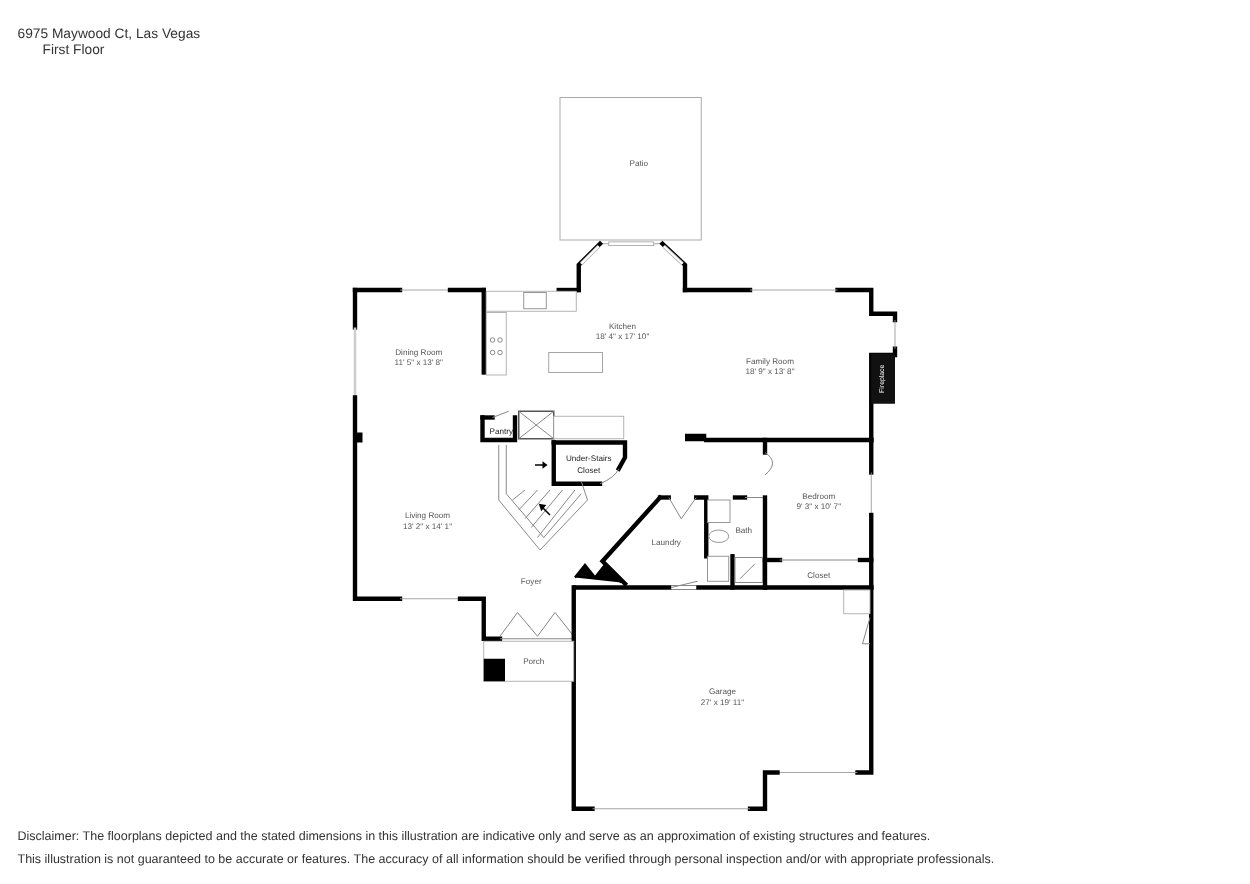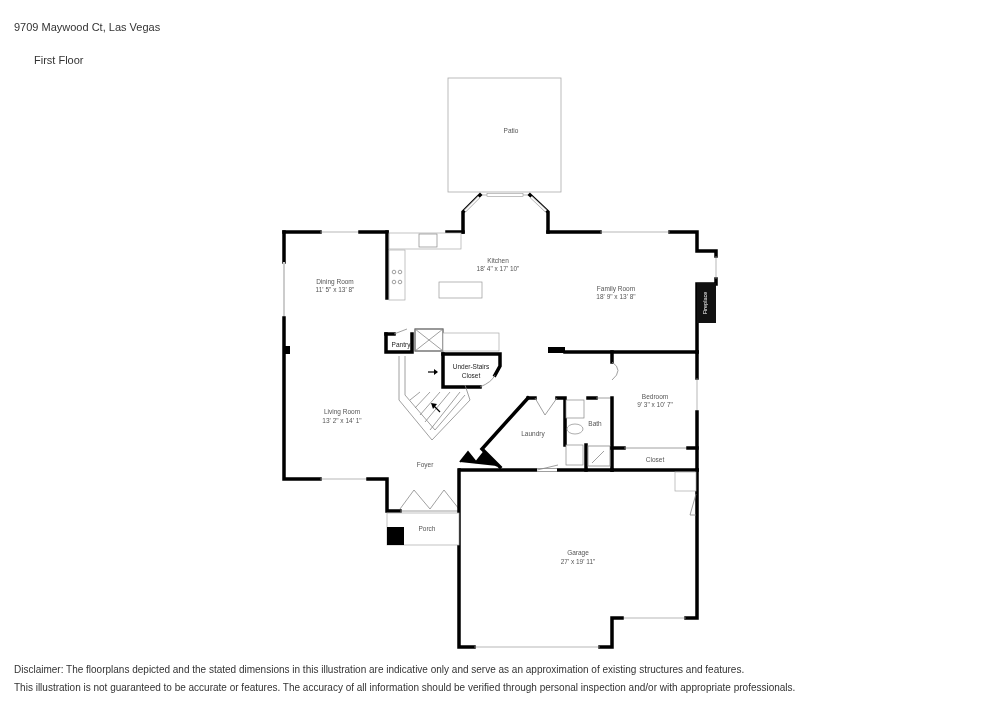--- a/index.html
+++ b/index.html
@@ -1,33 +1,33 @@
 <!DOCTYPE html>
 <html><head>
 <meta charset="utf-8">
 <style>
   html, body { margin: 0; padding: 0; background: #ffffff; }
   body { width: 1000px; height: 707px; position: relative; overflow: hidden; font-family: "Liberation Sans", sans-serif; color: #333; }
   .hdr { position: absolute; left: 14px; font-size: 11px; color: #333; }
   .hdr.t1 { top: 21px; }
-  .hdr.t2 { top: 54px; padding-left: 20px; }
+  .hdr.t2 { top: 34px; padding-left: 20px; }
   .disc { position: absolute; left: 14px; font-size: 10px; color: #333; white-space: nowrap; }
   .disc.d1 { top: 664px; }
   .disc.d2 { top: 682px; }
   svg { position: absolute; left: 0; top: 0; }
   .lbl { font-family: "Liberation Sans", sans-serif; font-size: 6.5px; fill: #555; text-anchor: middle; }
   .lbl-dark { font-family: "Liberation Sans", sans-serif; font-size: 6.5px; fill: #222; text-anchor: middle; }
   .wall { stroke: #000; stroke-width: 3.5; fill: none; stroke-linecap: square; }
   .thin { stroke: #888; stroke-width: 0.8; fill: none; }
   .win { stroke: #999; stroke-width: 0.7; fill: #fff; }
 </style>
 </head>
 <body>
 
-<div class="hdr t1">9709 Maywood Ct, Las Vegas</div>
+<div class="hdr t1">6975 Maywood Ct, Las Vegas</div>
 <div class="hdr t2">First Floor</div>
 
 <svg width="1000" height="707" viewBox="0 0 1000 707">
 
   <rect x="448" y="78" width="113" height="114" fill="#fff" stroke="#aaa" stroke-width="0.8"></rect>
 
   <g>
     <line x1="480" y1="195" x2="530" y2="195" class="win"></line>
     <rect x="487" y="193.5" width="36" height="3" fill="#fff" stroke="#999" stroke-width="0.6"></rect>
     <path d="M480 195 L463 212 L463 232" class="wall"></path>

